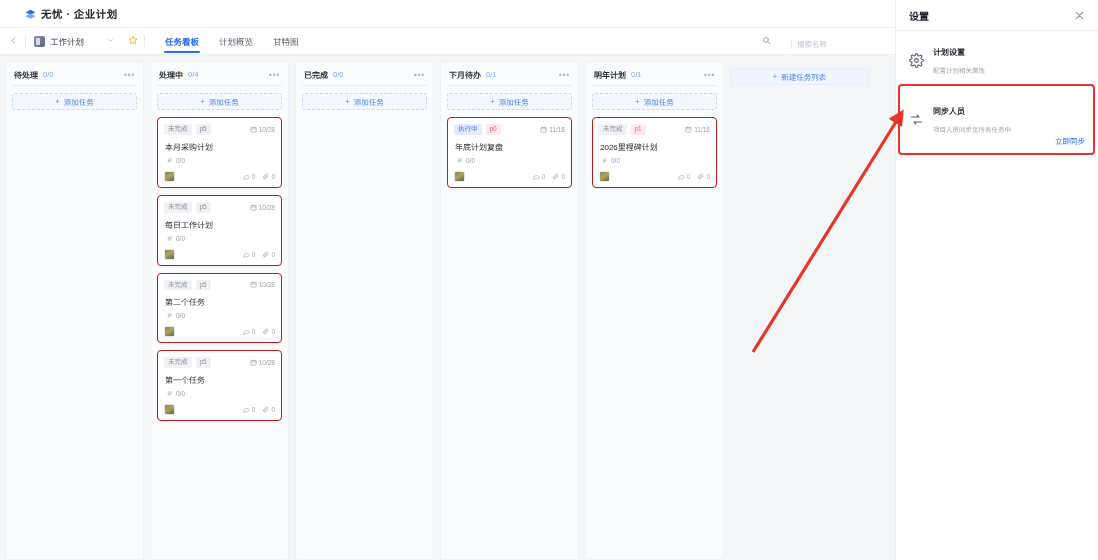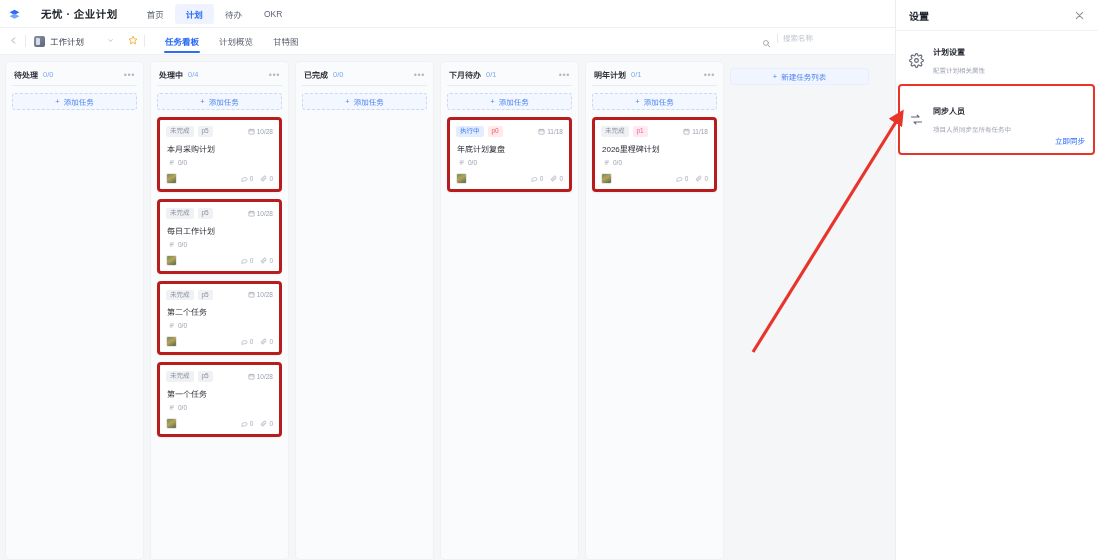--- a/index.html
+++ b/index.html
@@ -11,21 +11,21 @@
     color: #2c3038;
   }
   #app { position: relative; width: 1098px; height: 560px; }
 
   
   .topnav {
     position: absolute; top: 0; left: 0; width: 895px; height: 28px;
     background: #ffffff; display: flex; align-items: center;
     border-bottom: 1px solid #eef0f3;
   }
-  .brand { display: flex; align-items: center; gap: 20px; padding-left: 8px; }
+  .brand { display: flex; align-items: center; gap: 4px; padding-left: 24px; }
   .brand-logo { width: 13px; height: 13px; position: relative; }
   .brand-name { font-size: 10.5px; font-weight: 700; color: #1d2129; letter-spacing: .5px; }
   .nav-items { display: flex; align-items: center; gap: 0px; margin-left: 18px; }
   .nav-item {
     font-size: 8.5px; color: #5b6270; padding: 4px 11px; cursor: pointer;
     border-radius: 3px;
   }
   .nav-item.active { color: #2b6cf6; background: #eef3ff; font-weight: 600; }
 
   
@@ -51,21 +51,21 @@
   .star { color: #f5a623; font-size: 10px; padding: 0 6px; cursor: pointer; }
   .subtabs { display: flex; align-items: center; gap: 0; margin-left: 10px; }
   .subtab { font-size: 8.5px; color: #5b6270; padding: 5px 10px; cursor: pointer; position: relative; }
   .subtab.active { color: #2b6cf6; font-weight: 700; }
   .subtab.active::after {
     content: ""; position: absolute; left: 9px; right: 9px; bottom: -1px; height: 2px;
     background: #2b6cf6; border-radius: 1px;
   }
   .search-box {
     position: absolute; right: 15px; top: 6px;
-    display: flex; align-items: flex-start; gap: 6px;
+    display: flex; align-items: flex-end; gap: 20px;
     width: 118px; height: 15px;
   }
   .search-ico { flex: 0 0 auto; }
   .search-input {
     border: none; outline: none; background: transparent;
     font-size: 7.5px; color: #3c4252; width: 100%;
     font-family: "Liberation Sans", sans-serif;
     border-left: 1px solid #e8eaee; padding-left: 5px;
   }
   .search-input::placeholder { color: #bfc5cf; }
@@ -87,21 +87,21 @@
   .col-more { margin-left: auto; color: #b4bac4; font-size: 9px; letter-spacing: .6px; cursor: pointer; line-height: 6px; }
   .col-rule { height: 1px; background: #e6ebf5; margin: 0 0 7px 0; }
   .add-task {
     height: 17px; border: 1px dashed #c9d8f8; border-radius: 3px;
     background: #f3f7ff; display: flex; align-items: center; justify-content: center;
     gap: 4px; font-size: 7.5px; color: #4a83f0; cursor: pointer; margin-bottom: 7px;
   }
   .card {
     background: #ffffff; border-radius: 4px; padding: 6px 6px 5px 6px;
     margin-bottom: 7px; box-shadow: 0 1px 2px rgba(20,30,60,.06);
-    border: 3px solid #b91c1c; cursor: pointer;
+    border: 1px solid #b91c1c; cursor: pointer;
   }
   .card-top { display: flex; align-items: center; gap: 4px; }
   .badge {
     font-size: 6.5px; padding: 1px 4px; border-radius: 2px; line-height: 1.35;
     white-space: nowrap;
   }
   .badge.status-todo { background: #f0f1f4; color: #8a919e; }
   .badge.status-doing { background: #e4edff; color: #3a7bf2; }
   .badge.pri-p0 { background: #ffe9ec; color: #f05b6b; }
   .badge.pri-p1 { background: #ffe9f0; color: #f0609a; }
@@ -161,26 +161,20 @@
   <div class="topnav">
     <div class="brand">
       <span class="brand-logo">
         <svg width="13" height="13" viewBox="0 0 24 24" fill="none">
           <path d="M12 3 L21 8 L12 13 L3 8 Z" fill="#2b6cf6"></path>
           <path d="M12 10 L21 15 L12 20 L3 15 Z" fill="#7aa6f8"></path>
         </svg>
       </span>
       <span class="brand-name">无忧 · 企业计划</span>
     </div>
-    <div class="nav-items">
-      <div class="nav-item">首页</div>
-      <div class="nav-item active">计划</div>
-      <div class="nav-item">待办</div>
-      <div class="nav-item">OKR</div>
-    </div>
   </div>
 
   <div class="subbar">
     <div class="back-btn">
       <svg width="9" height="9" viewBox="0 0 24 24" fill="none" stroke="#9aa1ad" stroke-width="2.6" stroke-linecap="round" stroke-linejoin="round">
         <path d="M15 5 L8 12 L15 19"></path>
       </svg>
     </div>
     <div class="divider-v"></div>
     <div class="proj-sel">

